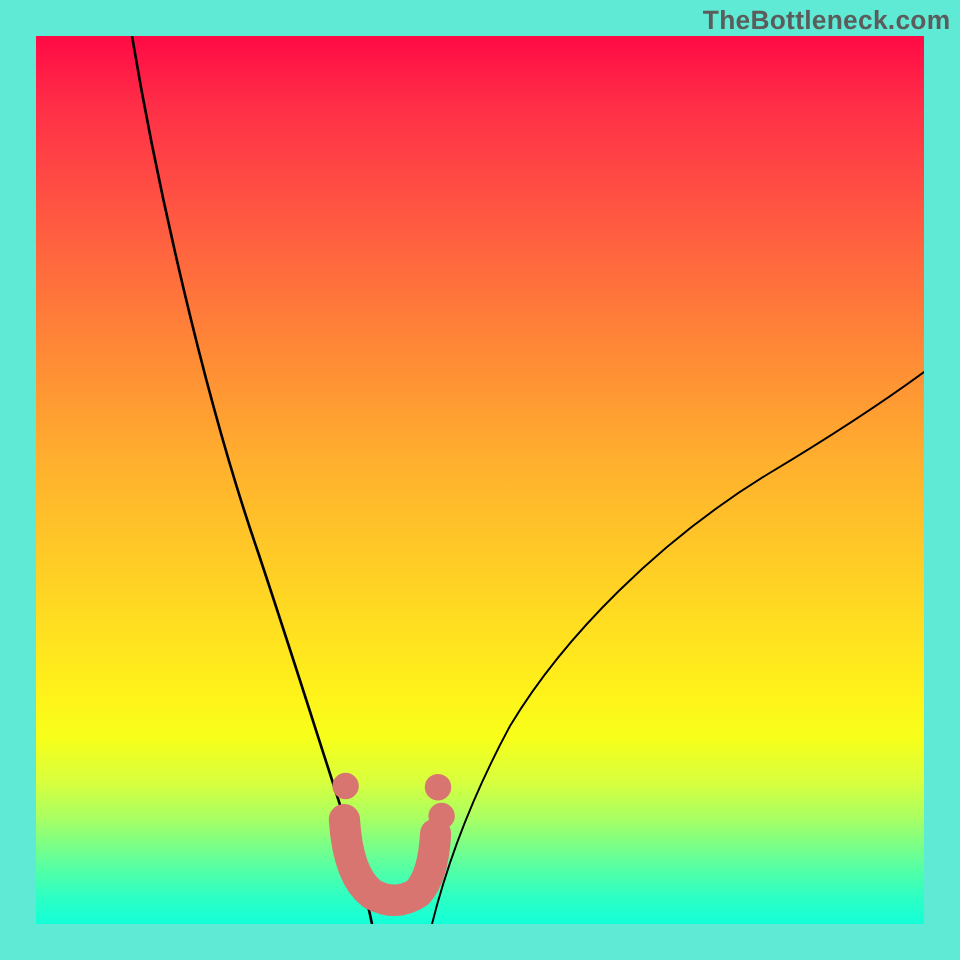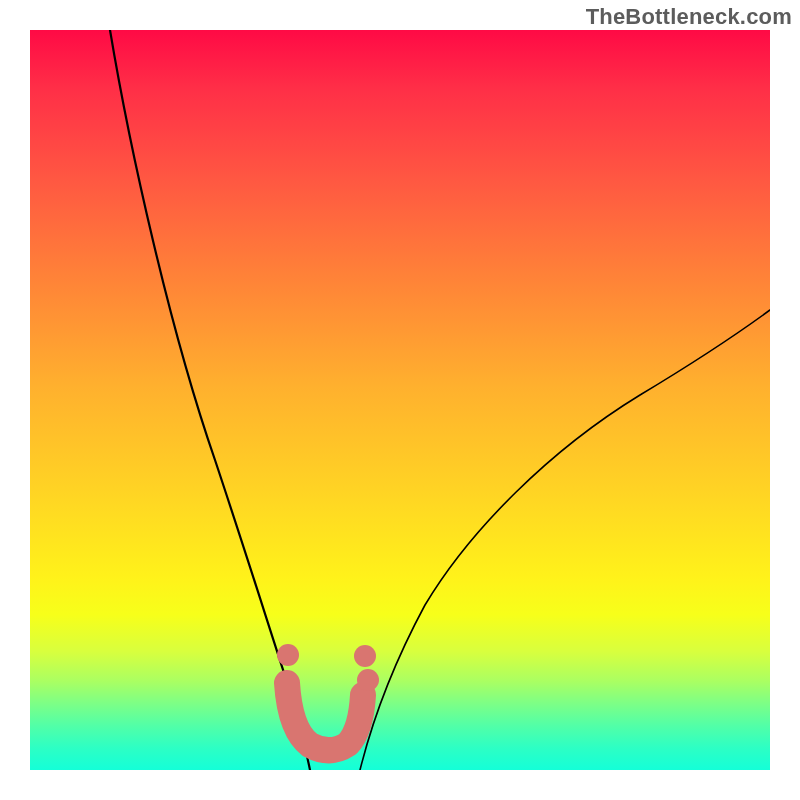--- a/index.html
+++ b/index.html
@@ -7,21 +7,21 @@
     padding: 0;
     width: 800px;
     height: 800px;
     background: #000;
     overflow: hidden;
     font-family: Arial, Helvetica, sans-serif;
   }
   .frame {
     position: absolute;
     inset: 0;
-    background: #ffffff;
+    background: #5eead4;
   }
   .plot-area {
     position: absolute;
     left: 30px;
     top: 30px;
     width: 740px;
     height: 740px;
     overflow: hidden;
   }
   .gradient-bg {

